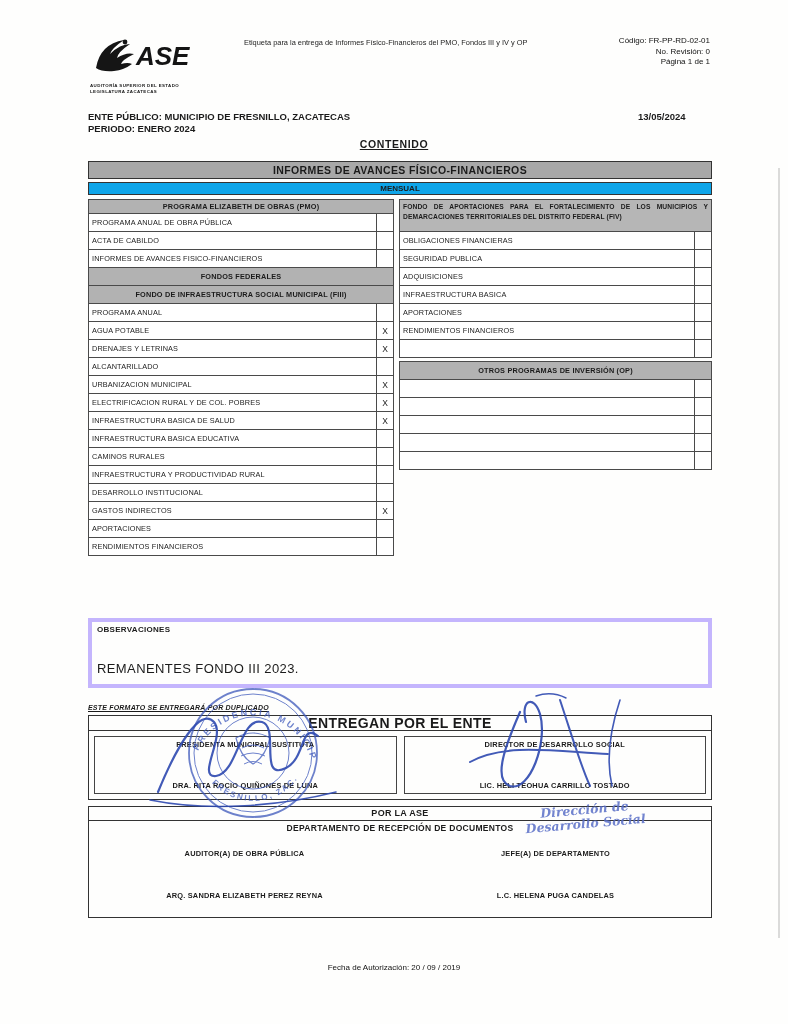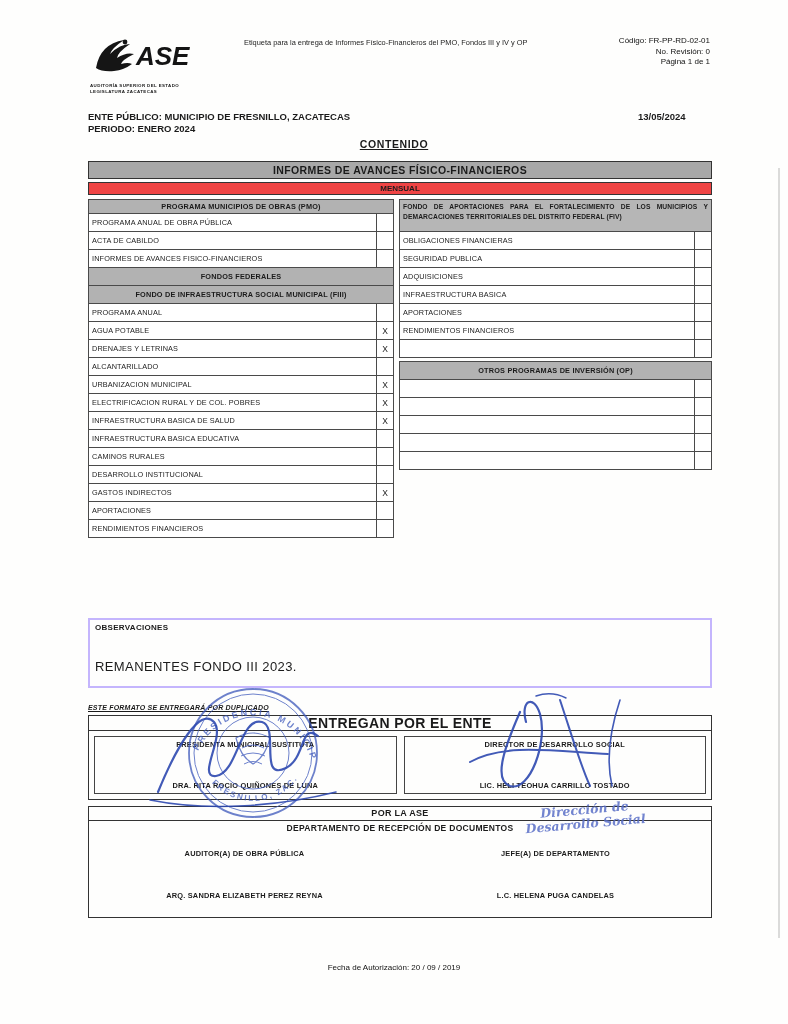--- a/index.html
+++ b/index.html
@@ -15,37 +15,37 @@
   
   .ente    { position:absolute; left:88px; top:111px; font-size:9.5px; font-weight:bold; }
   .periodo { position:absolute; left:88px; top:123px; font-size:9.5px; font-weight:bold; }
   .rdate   { position:absolute; left:638px; top:111px; font-size:9.5px; font-weight:bold; }
   .contenido { position:absolute; left:0; right:0; top:138px; text-align:center; font-size:10.5px;
                font-weight:bold; text-decoration:underline; letter-spacing:0.6px; }
   
   .tablewrap { position:absolute; left:88px; top:161px; width:624px; }
   .main-head { height:18px; box-sizing:border-box; border:1px solid #333; background:#a8a8a8;
                font-size:10.5px; font-weight:bold; letter-spacing:0.4px; display:flex; align-items:center; justify-content:center; }
-  .sub-head  { height:13px; box-sizing:border-box; border:1px solid #333; background:#ef4444; margin-top:3px;
+  .sub-head  { height:13px; box-sizing:border-box; border:1px solid #333; background:#0ea5e9; margin-top:3px;
                font-size:8px; font-weight:bold; display:flex; align-items:center; justify-content:center; }
   .cols { display:flex; gap:5px; margin-top:4px; align-items:flex-start; }
   .col-left { width:306px; } .col-right { flex:1; }
   .tr { display:flex; height:19px; box-sizing:border-box; border:1px solid #4a4a4a; background:#fff; }
   .tr + .tr, .fiv-head + .tr { margin-top:-1px; }
   .tl { flex:1; font-size:7.3px; line-height:18px; padding-left:3px; letter-spacing:0.15px; white-space:nowrap; overflow:hidden; }
   .tc { width:17px; box-sizing:border-box; border-left:1px solid #4a4a4a; text-align:center; font-size:8.5px; line-height:18px; }
   .sec { background:#b2b2b2; align-items:center; justify-content:center; }
   .seclabel { width:100%; text-align:center; font-size:7.3px; font-weight:bold; letter-spacing:0.2px; }
   .h15 { height:15px; }
   .fiv-head { height:33px; box-sizing:border-box; border:1px solid #4a4a4a; background:#b6b6b6;
               font-size:6.7px; font-weight:bold; line-height:9.6px; padding:2px 3px; letter-spacing:0.1px; text-align:justify; }
   .op-block { margin-top:3px; }
   
   .obs { position:absolute; left:88px; top:618px; width:624px; height:70px; box-sizing:border-box;
-         border:2px solid #c4b5fd; padding:3px 5px; }
+         border:4px solid #c4b5fd; padding:3px 5px; }
   .obs-label { font-size:8px; font-weight:bold; letter-spacing:0.3px; }
   .obs-text  { margin-top:27px; font-size:13px; letter-spacing:0.4px; }
   .dup-note { position:absolute; left:88px; top:704px; font-size:7px; font-weight:bold; font-style:italic;
               text-decoration:underline; letter-spacing:0.2px; }
   
   .ente-box { position:absolute; left:88px; top:715px; width:624px; height:85px; box-sizing:border-box; border:1.5px solid #333; background:transparent; }
   .ente-head { height:14px; line-height:14px; border-bottom:1px solid #333; text-align:center; font-size:14px; font-weight:bold; letter-spacing:0.4px; }
   .sig-row { display:flex; gap:7px; padding:5px; }
   .sig-box { flex:1; border:1px solid #444; height:56px; position:relative; }
   .sig-title { position:absolute; top:3px; left:0; right:0; text-align:center; font-size:7.4px; font-weight:bold; letter-spacing:0.2px; }
@@ -96,21 +96,21 @@
   <div class="contenido">CONTENIDO</div>
 
   <div class="tablewrap">
     <div class="main-head">INFORMES DE AVANCES FÍSICO-FINANCIEROS</div>
     <div class="sub-head">MENSUAL</div>
 
     <div class="cols">
 
       <div class="col-left">
         <div class="tr sec h15">
-            <div class="seclabel">PROGRAMA MUNICIPIOS DE OBRAS (PMO)</div>
+            <div class="seclabel">PROGRAMA ELIZABETH DE OBRAS (PMO)</div>
           </div>
 
         <div class="tr">
             <div class="tl">PROGRAMA ANUAL DE OBRA PÚBLICA</div>
             <div class="tc"></div>
           </div>
         <div class="tr">
             <div class="tl">ACTA DE CABILDO</div>
             <div class="tc"></div>
           </div>
@@ -153,20 +153,24 @@
         <div class="tr">
             <div class="tl">INFRAESTRUCTURA BASICA DE SALUD</div>
             <div class="tc">X</div>
           </div>
         <div class="tr">
             <div class="tl">INFRAESTRUCTURA BASICA EDUCATIVA</div>
             <div class="tc"></div>
           </div>
         <div class="tr">
             <div class="tl">CAMINOS RURALES</div>
+            <div class="tc"></div>
+          </div>
+        <div class="tr">
+            <div class="tl">INFRAESTRUCTURA Y PRODUCTIVIDAD RURAL</div>
             <div class="tc"></div>
           </div>
         <div class="tr">
             <div class="tl">DESARROLLO INSTITUCIONAL</div>
             <div class="tc"></div>
           </div>
         <div class="tr">
             <div class="tl">GASTOS INDIRECTOS</div>
             <div class="tc">X</div>
           </div>

